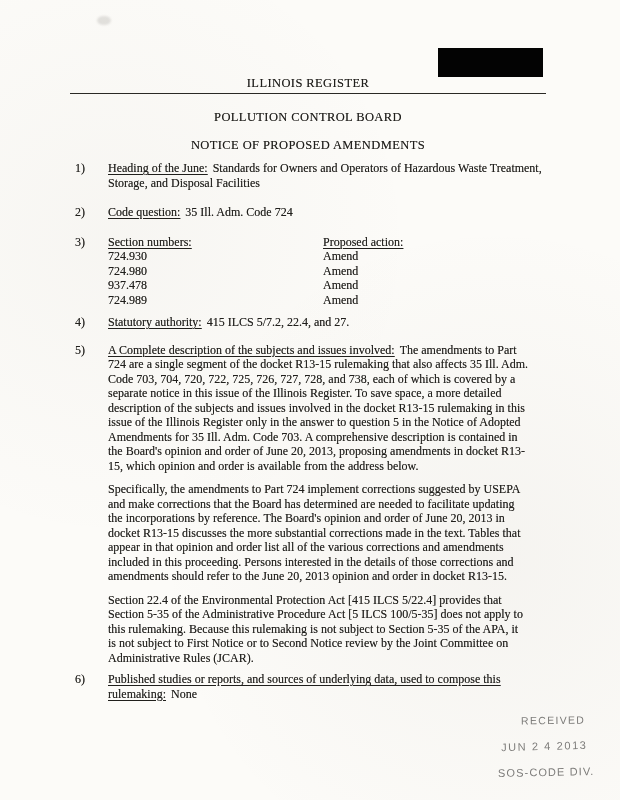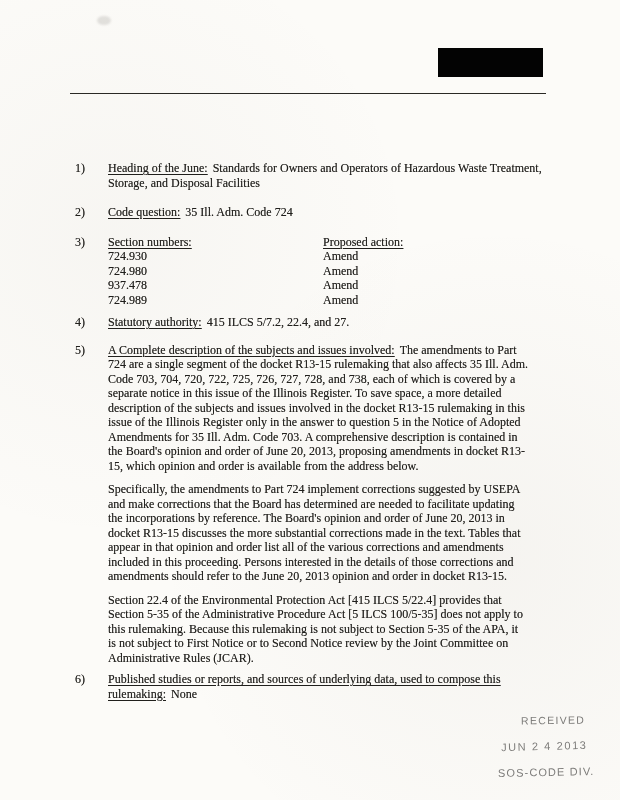--- a/index.html
+++ b/index.html
@@ -105,21 +105,24 @@
 </style>
 </head>
 <body>
 
 <div class="page">
 
   <div class="scan-smudge"></div>
 
   <div class="redact"></div>
 
+  <div class="hdr-title ink">ILLINOIS REGISTER</div>
   <div class="hdr-rule"></div>
+  <div class="hdr-board ink">POLLUTION CONTROL BOARD</div>
+  <div class="hdr-notice ink">NOTICE OF PROPOSED AMENDMENTS</div>
 
   <div class="doc-body ink">
 
     <div class="item mb15">
       <div class="num">1)</div>
       <div class="content"><span class="u">Heading of the June:</span><span class="after">Standards for Owners and Operators of Hazardous Waste Treatment, Storage, and Disposal Facilities</span></div>
     </div>
 
     <div class="item mb15">
       <div class="num">2)</div>

